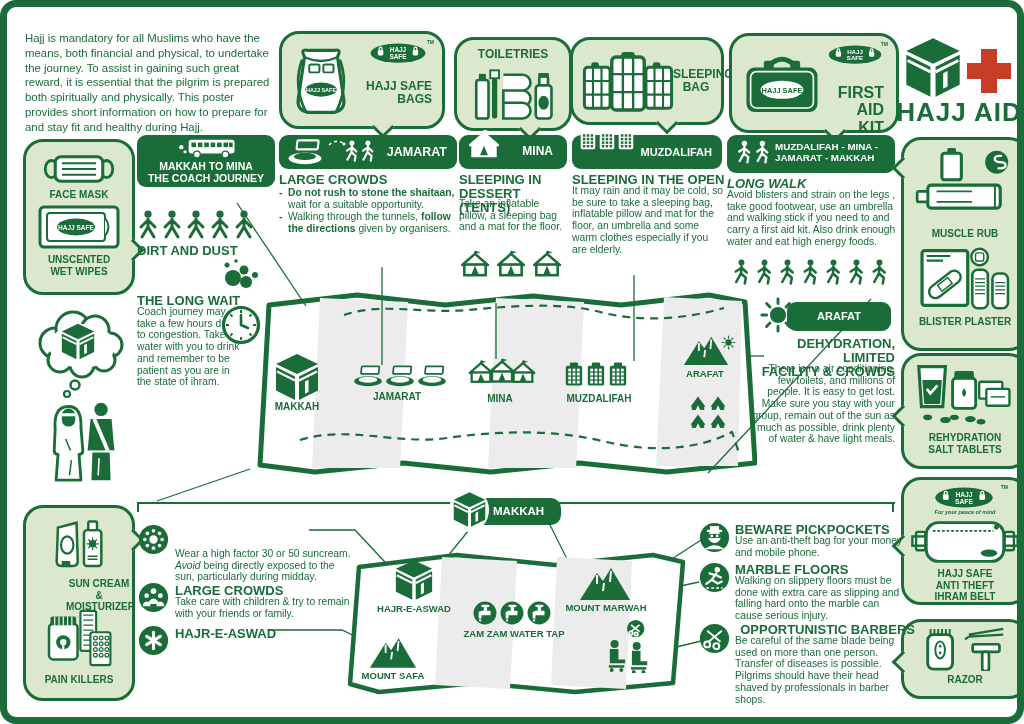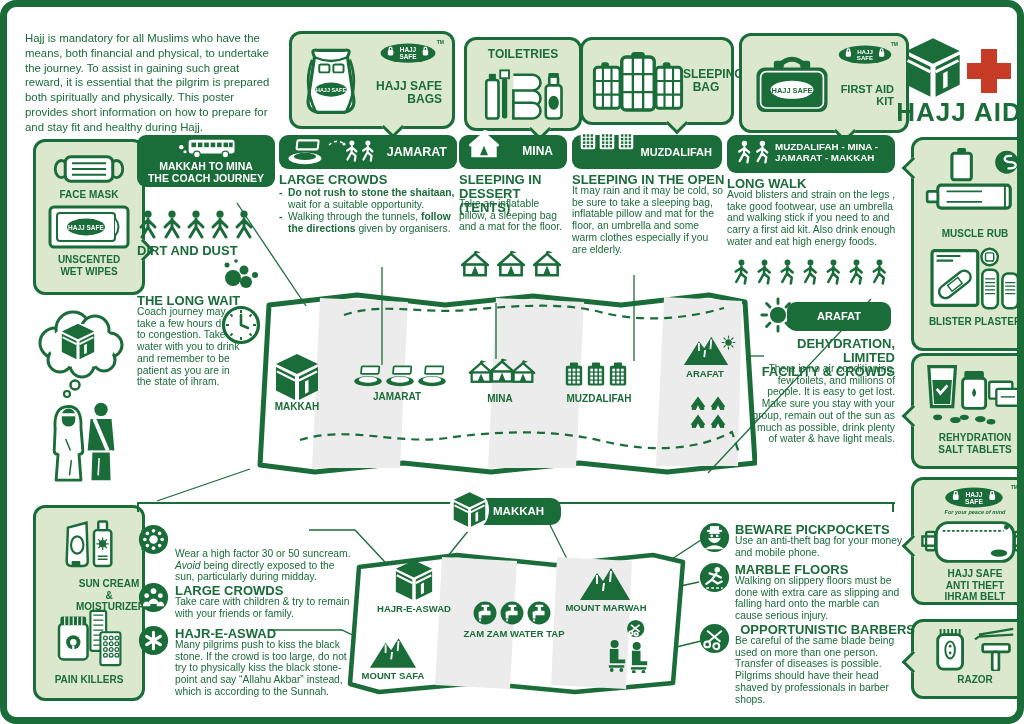--- a/index.html
+++ b/index.html
@@ -4,21 +4,21 @@
 <style>
   :root{ --g:#1a6c39; --lg:#dbe8cd; --red:#c63c27; }
   html,body{margin:0;padding:0;background:#fff;}
   .poster{position:relative;width:1024px;height:724px;background:#fff;border:7px solid var(--g);
     border-radius:16px;box-sizing:border-box;overflow:hidden;
     font-family:"Liberation Sans",sans-serif;color:var(--g);}
   .abs{position:absolute;}
   .t{font-weight:bold;font-size:13px;line-height:1.08;white-space:pre-line;}
   .b{font-size:10.3px;line-height:1.14;}
   .right{text-align:right;}
-  .panel{position:absolute;background:var(--lg);border:3px solid var(--g);border-radius:12px;margin-left:10px;}
+  .panel{position:absolute;background:var(--lg);border:3px solid var(--g);border-radius:20px;}
   .cap{position:absolute;left:0;right:0;text-align:center;font-weight:bold;font-size:10px;line-height:1.15;white-space:pre-line;color:var(--g);}
   .dg{position:absolute;background:var(--g);border-radius:9px;color:#fff;}
   .dgcap{position:absolute;color:#fff;font-weight:bold;white-space:pre-line;line-height:1.12;}
   .lbl{position:absolute;font-weight:bold;font-size:10px;text-align:center;color:var(--g);white-space:pre-line;}
   .tailB{position:absolute;left:58%;bottom:-9px;width:13px;height:13px;background:var(--lg);
     border-right:3px solid var(--g);border-bottom:3px solid var(--g);transform:rotate(45deg);}
   .tailR{position:absolute;right:-9px;width:13px;height:13px;background:var(--lg);
     border-top:3px solid var(--g);border-right:3px solid var(--g);transform:rotate(45deg);}
   .tailL{position:absolute;left:-9px;width:13px;height:13px;background:var(--lg);
     border-bottom:3px solid var(--g);border-left:3px solid var(--g);transform:rotate(45deg);}
@@ -185,21 +185,21 @@
         <rect x="56" y="10" width="12" height="10" rx="3" fill="currentColor"></rect>
       <rect x="3" y="18" width="86" height="54" rx="10" fill="currentColor"></rect>
       <rect x="8" y="23" width="76" height="44" rx="7" fill="none" stroke="#fff" stroke-width="2"></rect>
       <ellipse cx="46" cy="45" rx="26" ry="11" fill="#fff"></ellipse>
       <text x="46" y="48.5" font-size="9" font-weight="bold" fill="currentColor" text-anchor="middle" font-family="Liberation Sans,sans-serif">HAJJ SAFE</text>
     </svg>
     <svg class="abs" style="left:94px;top:9px;color:var(--g);" width="58" height="21">
         <use href="#ov"></use>
       </svg>
     <span class="tm" style="right:8px;top:5px;">TM</span>
-    <div class="abs t" style="right:12px;top:48px;width:70px;text-align:right;font-size:11px;">FIRST AID
+    <div class="abs t" style="right:12px;top:48px;width:70px;text-align:right;font-size:16px;">FIRST AID
 KIT</div>
   </div>
 
   <svg class="abs" style="left:898px;top:30px;color:var(--g);" width="56" height="61">
       <use href="#k"></use>
     </svg>
   <svg class="abs" style="left:958px;top:40px;" width="48" height="48" viewBox="0 0 48 48">
     <path d="M16,2 h16 v14 h14 v16 h-14 v14 h-16 v-14 H2 v-16 h14 Z" fill="var(--red)"></path>
   </svg>
   <div class="abs" style="left:888px;top:90px;width:128px;text-align:center;font-size:26px;font-weight:600;letter-spacing:1px;">HAJJ AID</div>
@@ -427,21 +427,21 @@
       <svg width="18" height="24">
           <use href="#pw"></use>
         </svg>
       <svg width="18" height="24">
           <use href="#pw"></use>
         </svg>
     </div>
     <div class="dgcap" style="left:48px;top:7px;font-size:9.8px;">MUZDALIFAH - MINA -
 JAMARAT - MAKKAH</div>
   </div>
-  <div class="abs t" style="left:720px;top:170px;width:170px;">LONG WALK</div>
+  <div class="abs t" style="left:720px;top:170px;width:170px;font-style:italic;">LONG WALK</div>
   <div class="abs b" style="left:720px;top:182px;width:172px;">Avoid blisters and strain on the legs , take good footwear, use an umbrella and walking stick if you need to and carry a first aid kit. Also drink enough water and eat high energy foods.</div>
   <div class="abs row" style="left:724px;top:252px;gap:3px;color:var(--g);">
     <svg width="20" height="26">
         <use href="#pw"></use>
       </svg>
     <svg width="20" height="26">
         <use href="#pw"></use>
       </svg>
     <svg width="20" height="26">
         <use href="#pw"></use>
@@ -740,21 +740,20 @@
   </svg>
   <div class="abs t" style="left:168px;top:577px;width:180px;">LARGE CROWDS</div>
   <div class="abs b" style="left:168px;top:589px;width:180px;">Take care with children &amp; try to remain with your friends or family.</div>
   <svg class="abs" style="left:131px;top:618px;" width="31" height="31" viewBox="0 0 34 34">
     <circle cx="17" cy="17" r="16" fill="var(--g)"></circle>
     <g stroke="#fff" stroke-width="3.4" stroke-linecap="round">
         <path d="M17,8 V26 M9.5,12.5 L24.5,21.5 M24.5,12.5 L9.5,21.5"></path>
       </g>
   </svg>
   <div class="abs t" style="left:168px;top:620px;width:180px;">HAJR-E-ASWAD</div>
-  <div class="abs b" style="left:168px;top:632px;width:176px;">Many pilgrims push to kiss the black stone. If the crowd is too large, do not try to physically kiss the black stone- point and say “Allahu Akbar” instead, which is according to the Sunnah.</div>
 
   <svg class="abs" style="left:692px;top:515px;" width="31" height="31" viewBox="0 0 34 34">
     <circle cx="17" cy="17" r="16" fill="var(--g)"></circle>
     <g fill="#fff">
       <rect x="12" y="4.5" width="10" height="5"></rect>
         <rect x="8.5" y="8.5" width="17" height="2.6" rx="1.2"></rect>
       <circle cx="17" cy="16" r="7"></circle>
         <path d="M6,30 Q17,21 28,30 Z"></path>
     </g>
     <rect x="10" y="13" width="14" height="4.6" fill="var(--g)"></rect>

